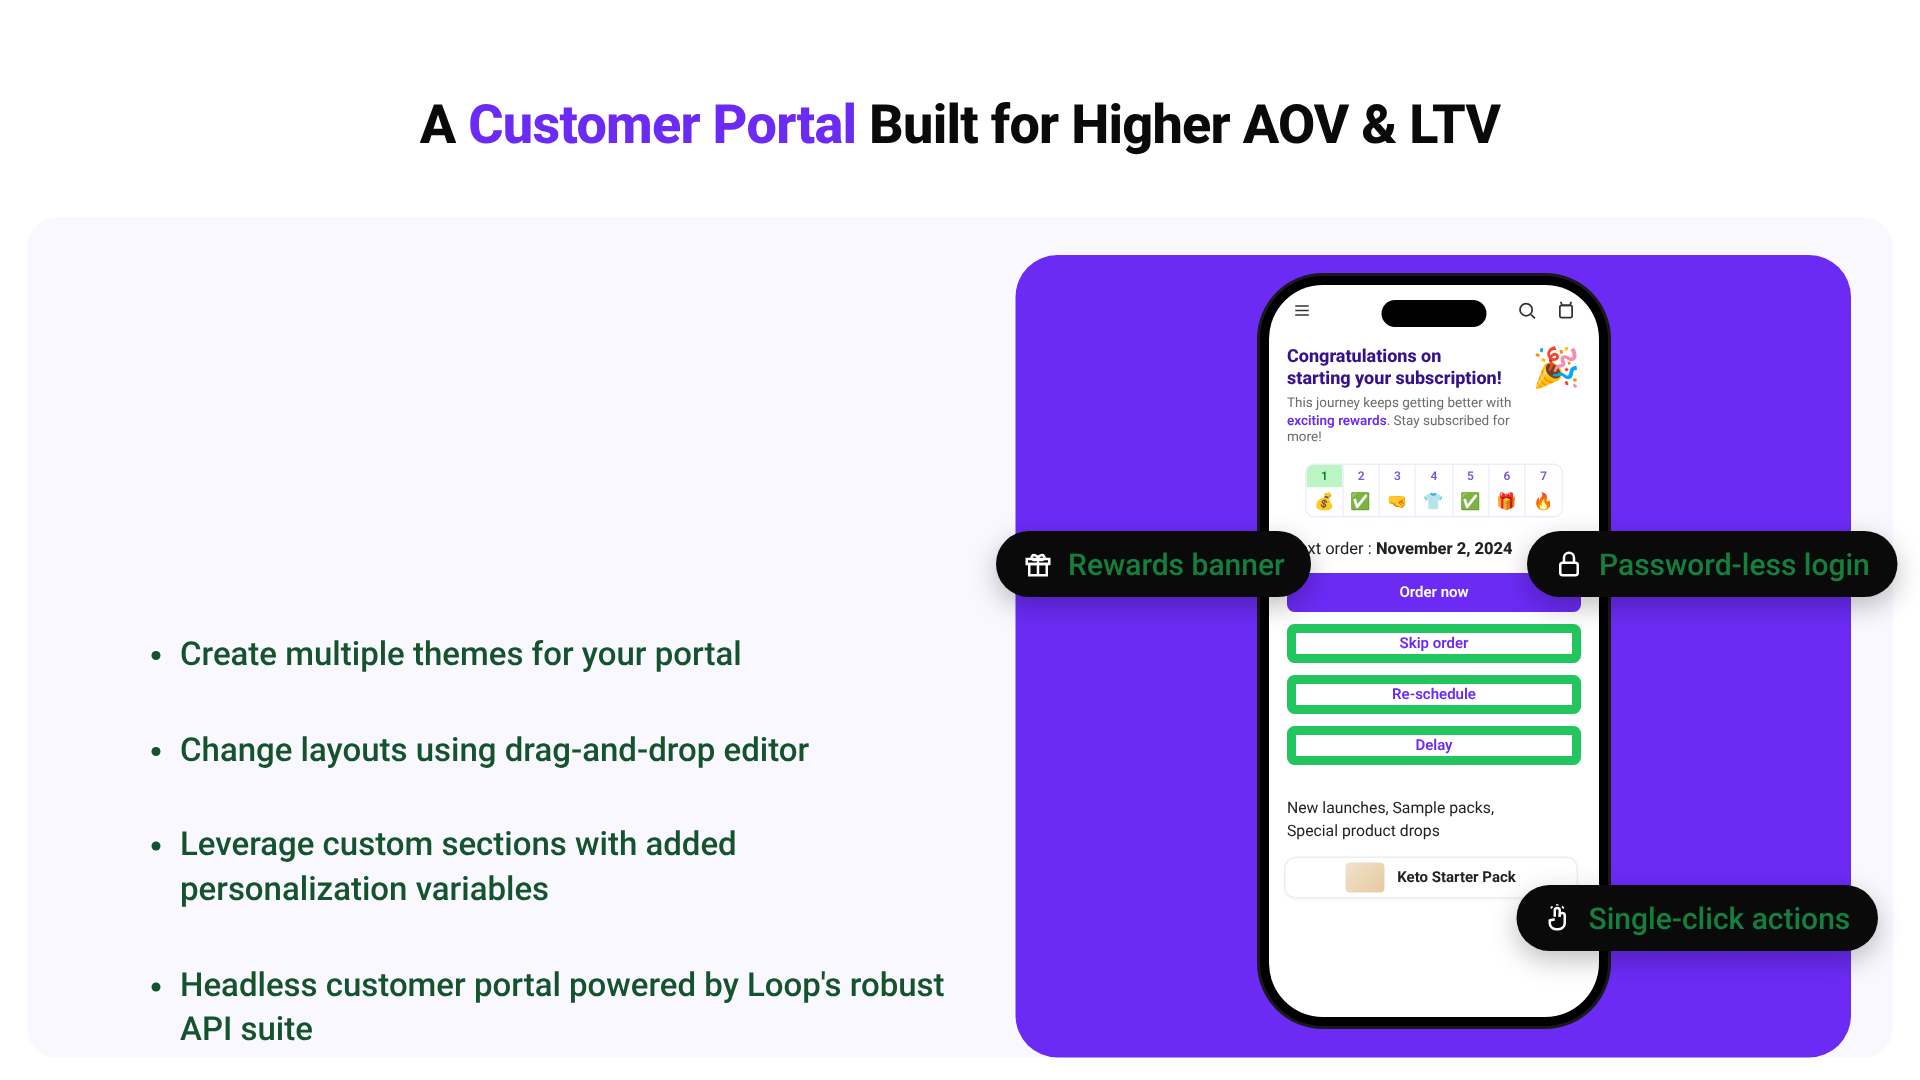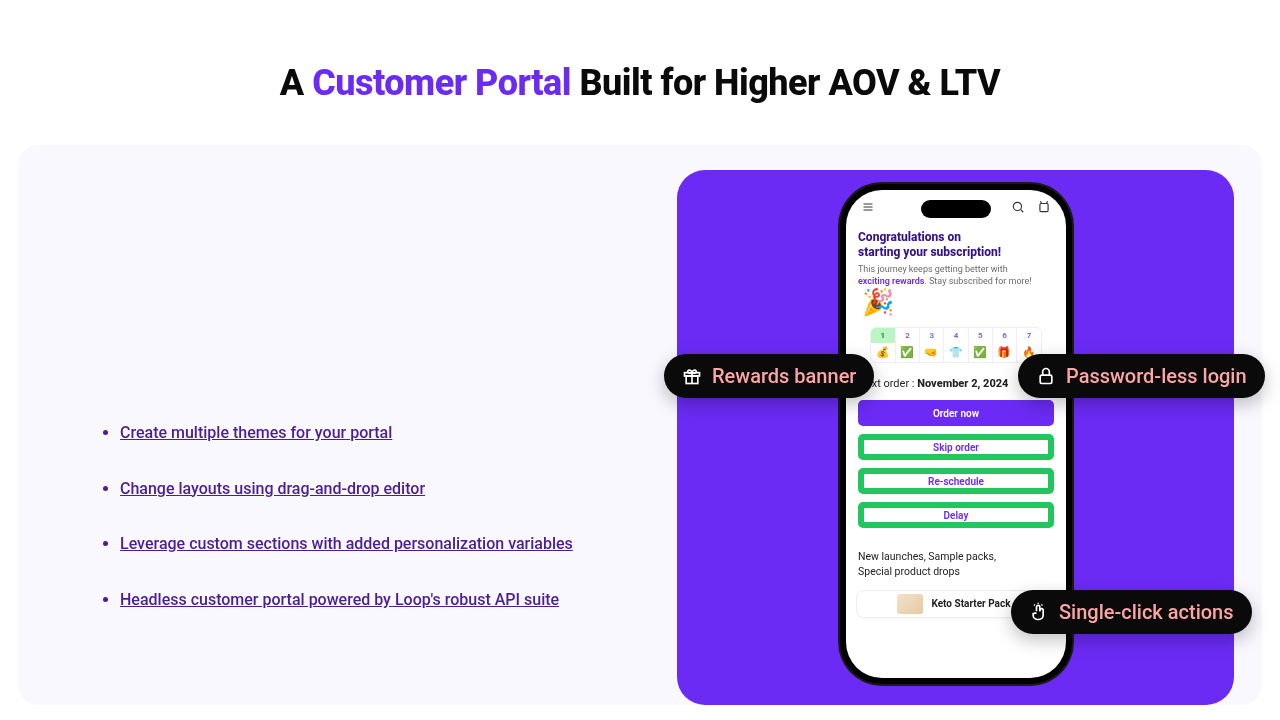--- a/index.html
+++ b/index.html
@@ -5,35 +5,35 @@
   * { box-sizing: border-box; margin: 0; padding: 0; }
   html, body { width: 1280px; height: 720px; font-family: -apple-system, BlinkMacSystemFont, "Segoe UI", Roboto, Helvetica, Arial, sans-serif; background:#fff; color:#0a0a0a; }
   .page { width:1280px; height:720px; position:relative; }
 
   .headline { text-align:center; padding-top:62px; font-size:36px; font-weight:800; letter-spacing:-0.5px; }
   .headline .accent { color:#6b2bf5; }
 
   .panel { position:absolute; left:18px; top:145px; width:1244px; height:560px; background:#faf8ff; border-radius:20px; }
 
   .bullets { position:absolute; left:78px; top:277px; width:540px; }
-  .bullets li { list-style: disc; margin-left:24px; margin-bottom:34px; font-size:16px; font-weight:550; line-height:1.35; color:#4c1d95;text-decoration:underline; }
+  .bullets li { list-style: disc; margin-left:24px; margin-bottom:34px; font-size:22px; font-weight:550; line-height:1.35; color:#14532d; }
 
   .phone-card { position:absolute; left:677px; top:170px; width:557px; height:535px; background:#6b2bf5; border-radius:28px; overflow:visible; }
 
   
   .device { position:absolute; left:163px; top:14px; width:232px; height:500px; background:#000; border-radius:42px; padding:6px; box-shadow:0 0 0 2px #1a1a1a; }
   .screen { width:100%; height:100%; background:#fff; border-radius:36px; overflow:hidden; position:relative; }
   .notch { position:absolute; top:10px; left:50%; transform:translateX(-50%); width:70px; height:18px; background:#000; border-radius:12px; z-index:5; }
   .topbar { height:34px; display:flex; align-items:center; justify-content:space-between; padding:0 14px; }
   .topbar .hamburger, .topbar .ico { width:16px; height:16px; display:flex; align-items:center; justify-content:center; }
   .hamburger svg, .topbar .ico svg { stroke:#333; }
   .topbar-right { display:flex; gap:10px; }
 
   .congr { padding:6px 12px 0 12px; }
-  .congr-row { display:flex; align-items:flex-start;flex-direction:column; }
+  .congr-row { display:flex; align-items:flex-start; }
   .congr-text { flex:1; }
   .congr-title { font-size:12px; font-weight:800; color:#35128b; line-height:1.25; }
   .congr-sub { font-size:9px; color:#6b6b6b; margin-top:4px; line-height:1.3; }
   .congr-sub .hl { color:#6b2bf5; font-weight:600; }
   .congr-emoji { font-size:26px; margin-left:4px; }
 
   .reward-track { margin:10px 12px 0 12px; border:1px solid #efeaff; border-radius:6px; overflow:hidden; }
   .reward-track table { width:100%; border-collapse:collapse; }
   .reward-track td { width:14.28%; text-align:center; font-size:8px; padding:3px 0; border-right:1px solid #f1edff; }
   .reward-track td:last-child { border-right:none; }
@@ -48,21 +48,21 @@
   .pbtn { width:100%; height:26px; border-radius:5px; font-size:10px; font-weight:600; display:flex; align-items:center; justify-content:center; border:6px solid #22c55e; background:#fff; color:#6b2bf5; }
   .pbtn.primary { background:#6b2bf5; color:#fff; border-color:#6b2bf5; }
 
   .launches { padding:22px 12px 0 12px; font-size:10.5px; color:#222; line-height:1.4; }
 
   .starter-card { margin:10px 0 0 10px; width:196px; height:28px; border:1px solid #eee; border-radius:8px; display:flex; align-items:center; padding:4px 8px; gap:8px; box-shadow:0 1px 2px rgba(0,0,0,0.04);justify-content:center; }
   .starter-thumb { width:26px; height:20px; background:linear-gradient(135deg,#f0e2cc,#e7c9a0); border-radius:3px; }
   .starter-name { font-size:10px; font-weight:700; color:#222; }
 
   
-  .pill { position:absolute; background:#0a0a0a; color:#fca5a5; border-radius:999px; padding:10px 18px; font-size:20px; font-weight:500; display:flex; align-items:center; gap:10px; box-shadow:0 6px 18px rgba(0,0,0,0.25); white-space:nowrap; }
+  .pill { position:absolute; background:#0a0a0a; color:#15803d; border-radius:999px; padding:10px 18px; font-size:20px; font-weight:500; display:flex; align-items:center; gap:10px; box-shadow:0 6px 18px rgba(0,0,0,0.25); white-space:nowrap; }
   .pill svg { stroke:#fff; flex-shrink:0; }
   .pill-rewards { left:-13px; top:184px; }
   .pill-password { left:341px; top:184px; }
   .pill-single  { left:334px; top:420px; }
 </style>
 </head>
 <body>
 <div class="page">
 
   <h1 class="headline">

